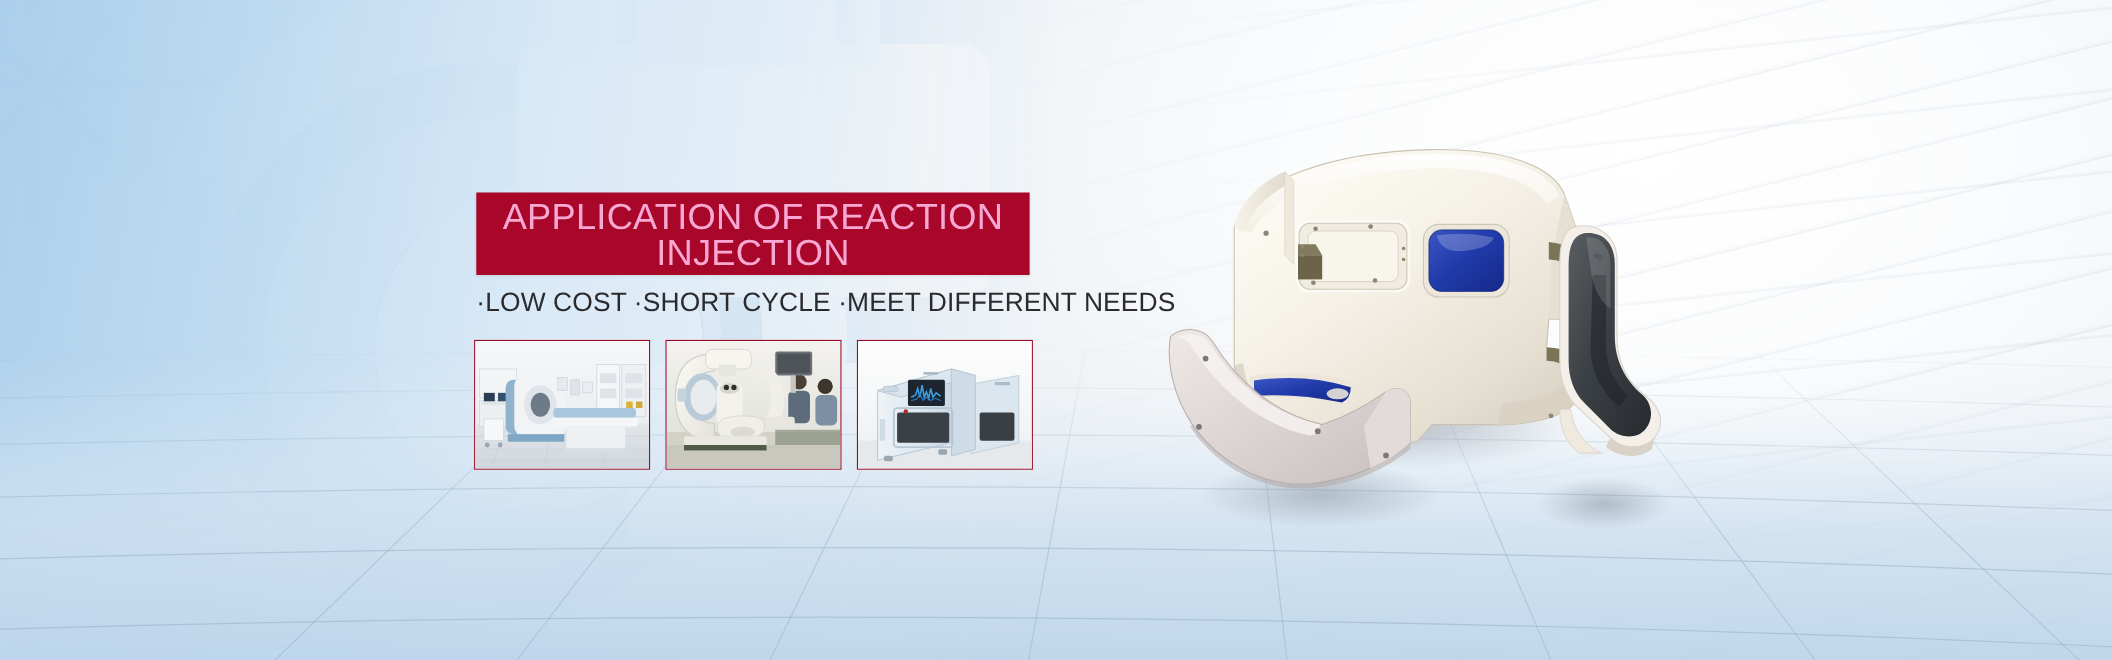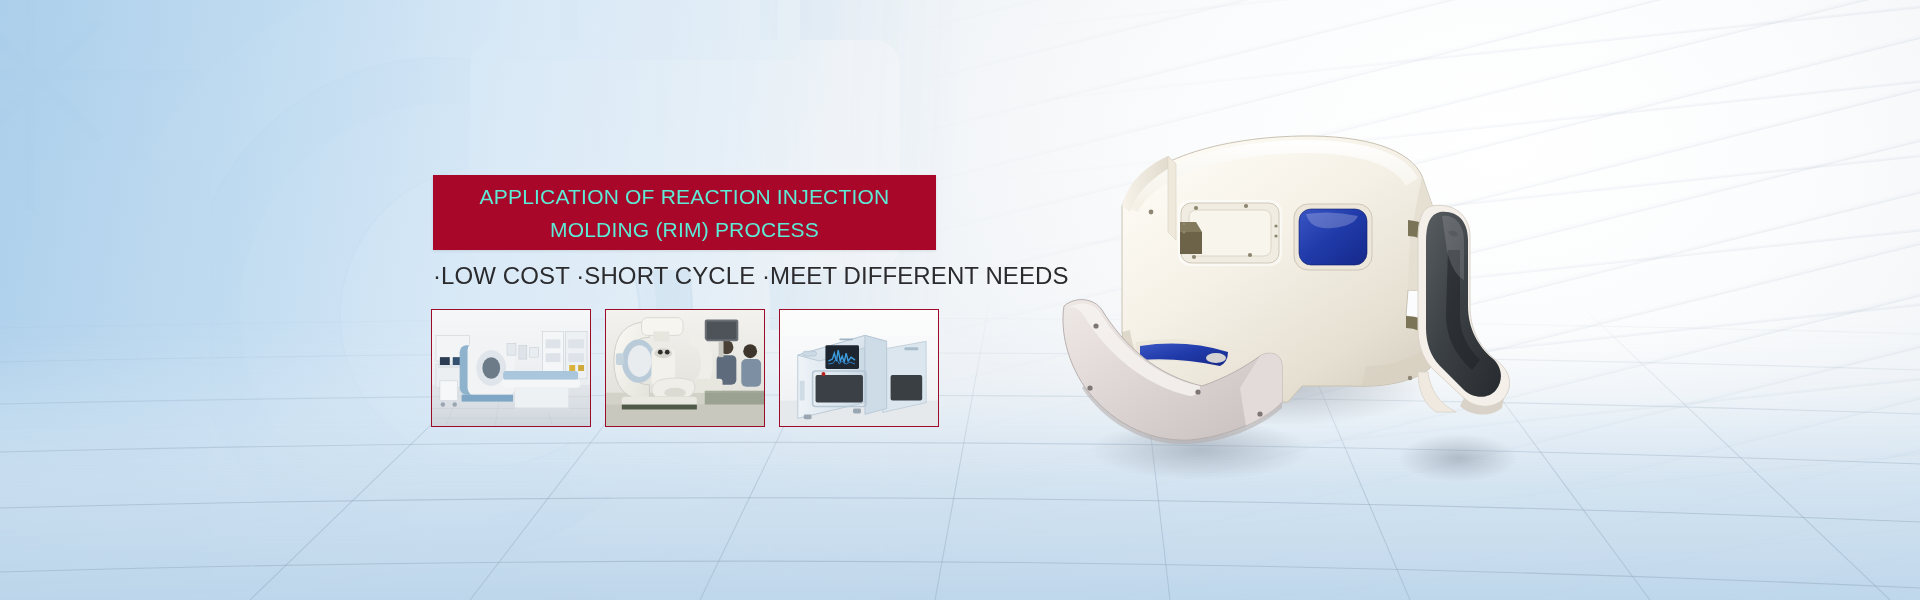--- a/index.html
+++ b/index.html
@@ -58,21 +58,21 @@
     mask-image:linear-gradient(180deg,rgba(0,0,0,0) 0%,rgba(0,0,0,.5) 30%,rgba(0,0,0,1) 62%);}
 
   
   .title-box{
     position:absolute;left:433px;top:175px;width:503px;height:75px;
     background:#a8072a;
     display:flex;align-items:center;justify-content:center;
     box-shadow:0 1px 3px rgba(0,0,0,.10);
   }
   .title-text{
-    color:#5eead4;font-size:21px;line-height:33px;font-weight:400;
+    color:#f9a8d4;font-size:33px;line-height:33px;font-weight:400;
     text-align:center;letter-spacing:.2px;padding:0 14px;
   }
   .subtitle{
     position:absolute;left:433px;top:262px;width:520px;
     color:#2b2b2e;font-size:24px;letter-spacing:.1px;white-space:nowrap;
   }
 
   
   .thumbs{position:absolute;left:431px;top:309px;display:flex;gap:14px;}
   .thumb{width:160px;height:118px;border:1px solid #9c0b28;background:#eef1f4;
@@ -175,21 +175,20 @@
         <path d="M1410 300 L1282 0"></path>
         <path d="M1650 300 L1428 0"></path>
         <path d="M1890 300 L1575 0"></path>
       </g>
     </svg>
   </div>
 
   <div class="title-box">
     <div class="title-text">
       <span>APPLICATION OF REACTION INJECTION</span><br>
-      <span>MOLDING (RIM) PROCESS</span>
     </div>
   </div>
 
   <div class="subtitle">·LOW COST ·SHORT CYCLE ·MEET DIFFERENT NEEDS</div>
 
   <div class="thumbs">
 
     <div class="thumb">
       <svg viewBox="0 0 160 118" preserveAspectRatio="xMidYMid slice" aria-hidden="true">
         <defs>

